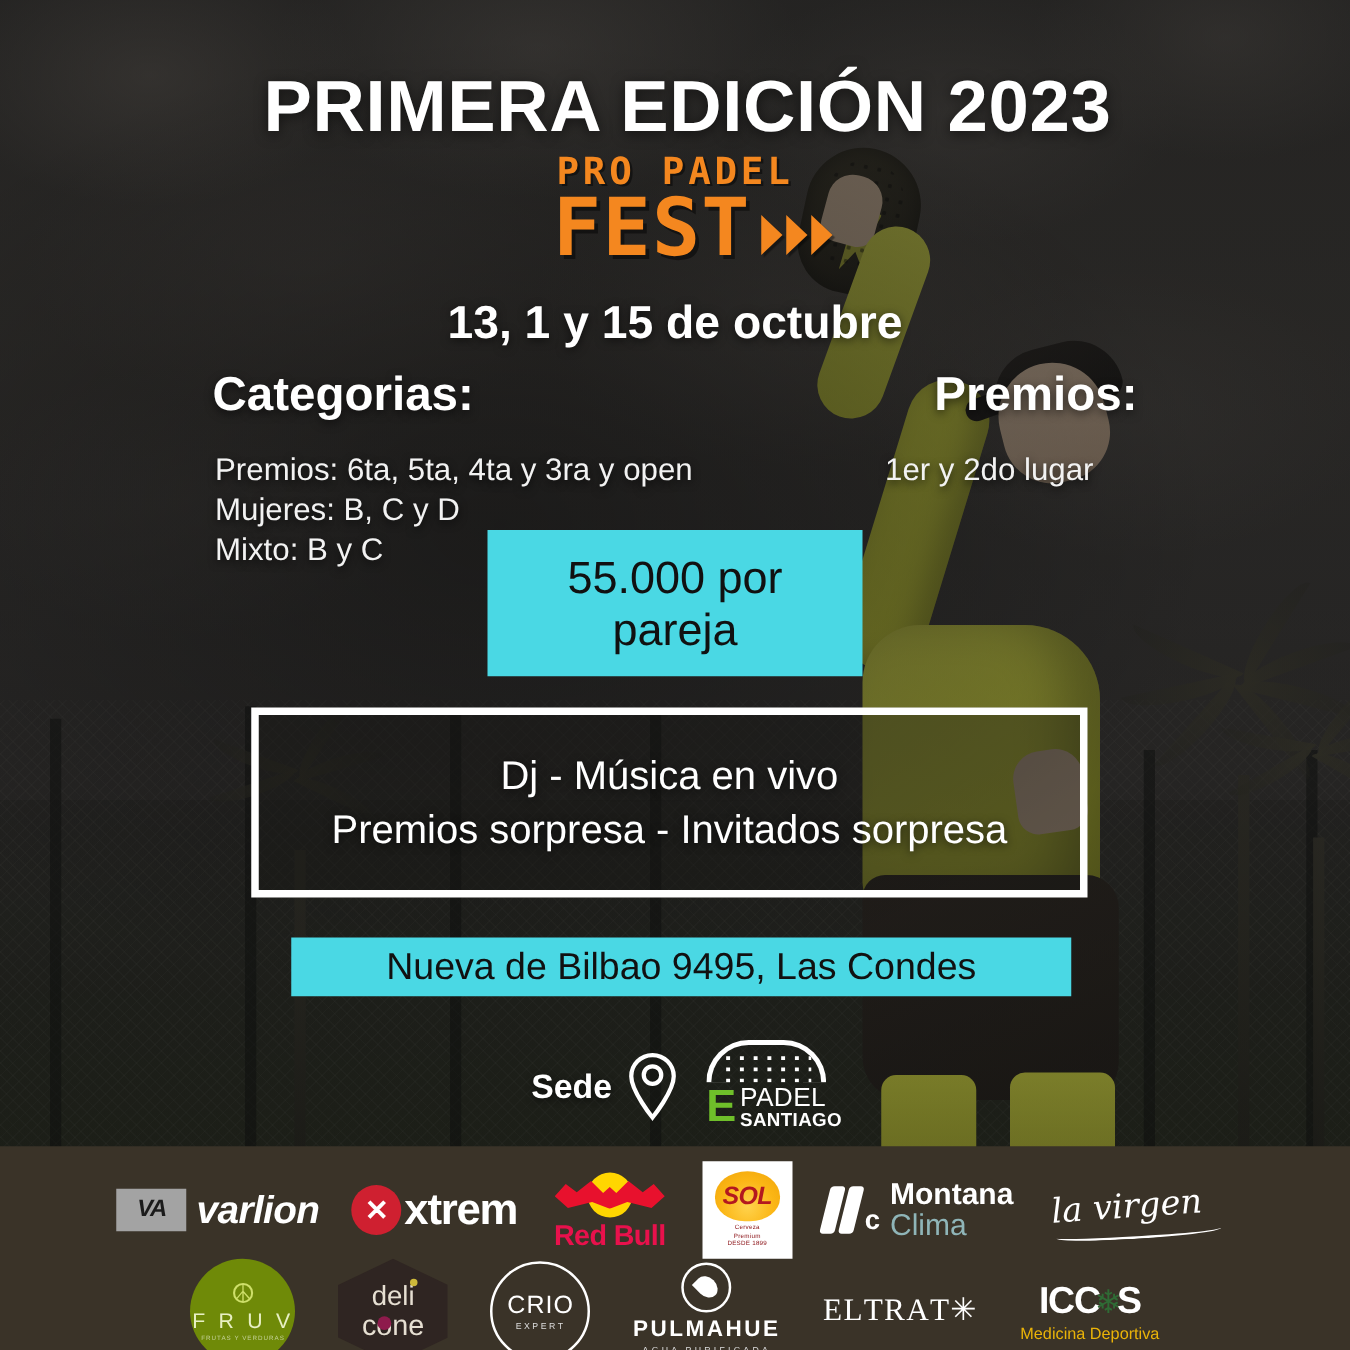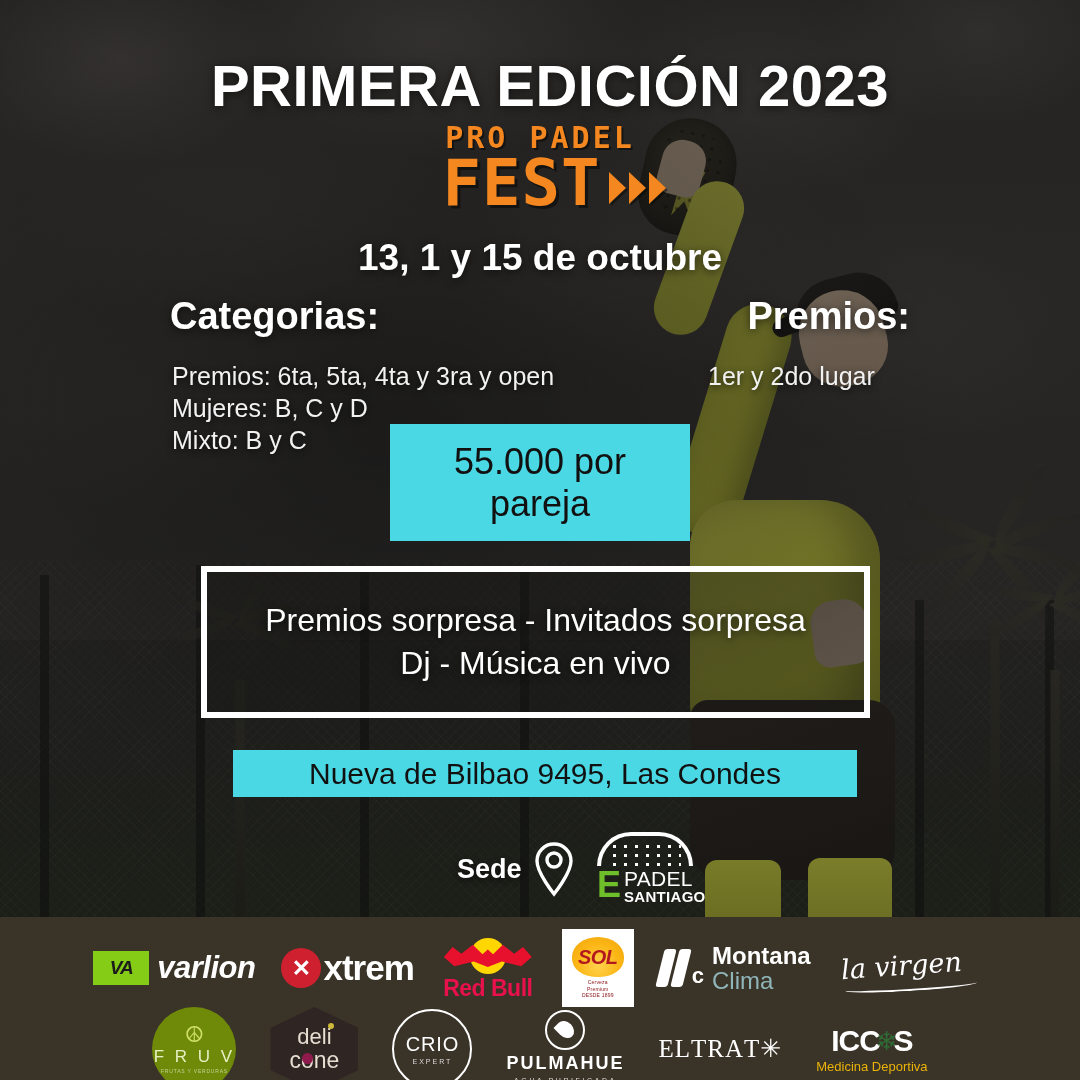--- a/index.html
+++ b/index.html
@@ -222,21 +222,20 @@
   }
   .address-text{ font-size:30px; color:#111; }
 
   
   .sede-row{
     position:absolute; left:425px; top:832px; display:flex; align-items:center; gap:14px;
   }
   .sede-label{
     font-size:27px; font-weight:bold; color:#ffffff; width:62px; line-height:1.05;
     text-shadow:0 2px 6px rgba(0,0,0,.6);
-    margin-left:32px;
   }
   .pin-icon{ width:42px; height:56px; }
 
   .epadel{ display:flex; flex-direction:column; align-items:flex-start; margin-left:8px; }
   .epadel-dome{
     width:96px; height:34px; border-radius:48px 48px 0 0;
     border:4px solid #ffffff; border-bottom:none; position:relative; overflow:hidden;
   }
   .epadel-dome:after{
     content:""; position:absolute; inset:6px 8px 0 8px;
@@ -257,21 +256,21 @@
     background:#3a3328; padding-top:12px;
   }
   .sp-row{ display:flex; align-items:center; justify-content:center; }
   .sp-row-1{ height:78px; gap:26px; }
   .sp-row-2{ height:84px; gap:34px; }
   .sp{ display:flex; align-items:center; justify-content:center; }
 
   
   .lg-varlion{ display:flex; align-items:center; gap:8px; }
   .varlion-mark{
-    width:56px; height:34px; background:#84cc16; display:flex; align-items:center; justify-content:center;text-align:right;
+    width:56px; height:34px; background:#a3a3a3; display:flex; align-items:center; justify-content:center;text-align:right;
   }
   .varlion-mark span{ font-size:19px; font-weight:bold; color:#1b1b1b; font-style:italic; letter-spacing:-1px;}
   .varlion-word{
     font-size:31px; font-weight:bold; font-style:italic; color:#fff; letter-spacing:-.5px;
   }
   
   .lg-xtrem{ display:flex; align-items:center; gap:2px; }
   .xtrem-badge{
     width:40px; height:40px; border-radius:50%; background:#cf2030;
     display:flex; align-items:center; justify-content:center;
@@ -465,22 +464,22 @@
     </div>
 
     <div class="price-box">
       <div class="price-text">
         <div>55.000 por</div>
         <div>pareja</div>
       </div>
     </div>
 
     <div class="feature-box">
+      <div class="feature-line">Dj - Música en vivo</div>
       <div class="feature-line">Premios sorpresa - Invitados sorpresa</div>
-      <div class="feature-line">Dj - Música en vivo</div>
     </div>
 
     <div class="address-box">
       <div class="address-text">Nueva de Bilbao 9495, Las Condes</div>
     </div>
 
     <div class="sede-row">
       <div class="sede-label">Sede</div>
       <svg class="pin-icon" viewBox="0 0 42 56">
         <path d="M21 3 C11.6 3 4 10.6 4 20 C4 32 21 53 21 53 C21 53 38 32 38 20 C38 10.6 30.4 3 21 3 Z" fill="none" stroke="#ffffff" stroke-width="3.4"></path>

